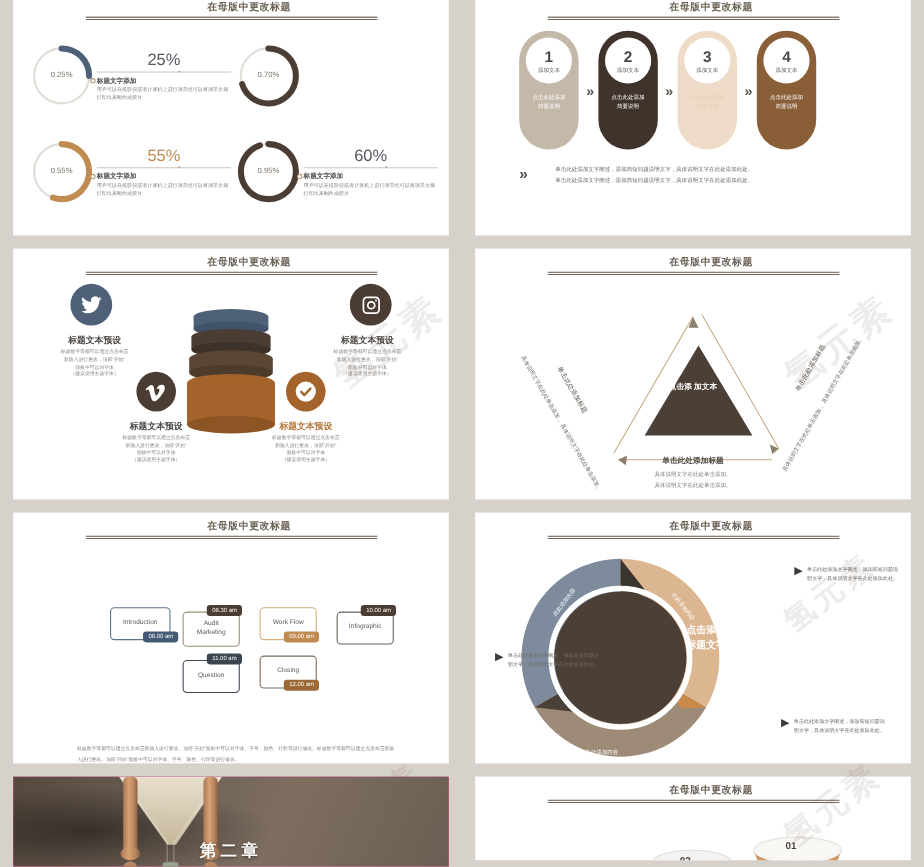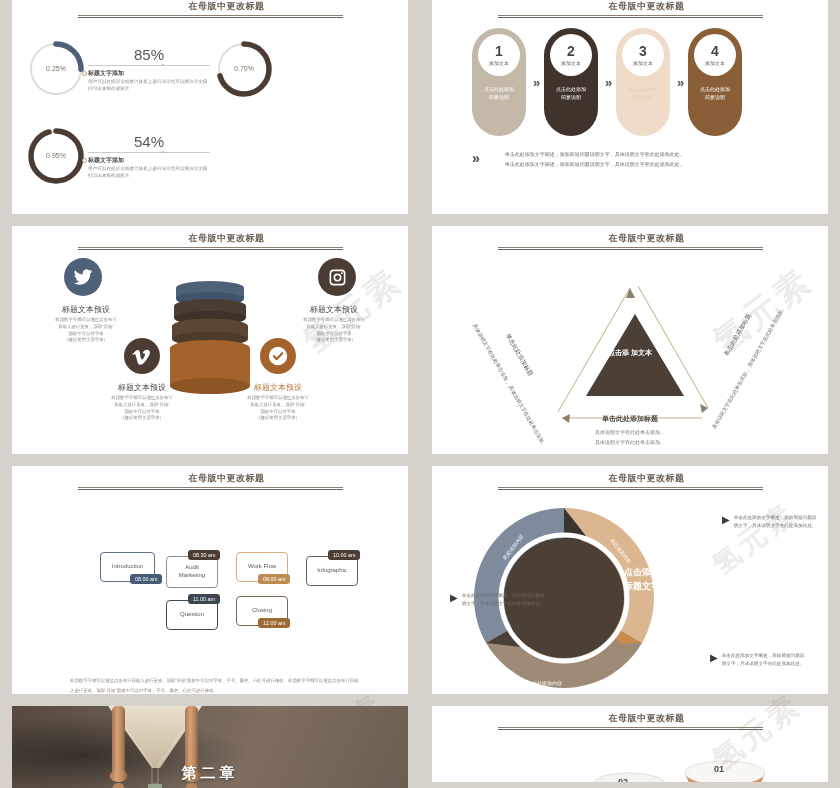--- a/index.html
+++ b/index.html
@@ -76,21 +76,21 @@
   .pill-desc { font-size:5px; color:#fff; text-align:center; line-height:1.5; margin-top:10px; }
   .chev { width:18px; text-align:center; color:#55504a; font-size:13px; font-weight:bold; letter-spacing:-3px;}
   .pills-foot { position:absolute; left:40px; top:156px; display:flex; align-items:flex-start; }
   .pills-foot .chev2 { color:#4d4943; font-size:14px; font-weight:bold; letter-spacing:-3px; margin-right:28px;}
   .pills-foot p { font-size:5px; color:#6d6862; line-height:1.9; }
   
   .soc-wrap { position:absolute; inset:0; }
   .soc-icon { position:absolute; border-radius:50%; display:flex;align-items:center;justify-content:center; }
   .soc-icon svg { display:block; }
   .soc-txt { position:absolute; width:112px; text-align:center; }
-  .soc-h { font-size:8px; font-weight:normal; color:#4b4744; margin-bottom:2px; }
+  .soc-h { font-size:8px; font-weight:bold; color:#4b4744; margin-bottom:2px; }
   .soc-h.tan { color:#b4763a; }
   .soc-b { font-size:4.4px; color:#8b8681; line-height:1.55; }
   .cyl { position:absolute; left:50%; transform:translateX(-50%); top:50px; }
   
   .tri-wrap { position:absolute; inset:0; }
   .tri-lab { position:absolute; font-size:5px; color:#6d6862; line-height:1.6; white-space:nowrap; }
   .tri-core { position:absolute; left:50%; top:132px; transform:translateX(-50%);
               font-size:7px; color:#fff; text-align:center; line-height:1.55; font-weight:bold; }
   .tri-foot { position:absolute; left:0; right:0; text-align:center; }
   .tri-foot .t { font-size:7px; color:#4f4b47; font-weight:bold; }
@@ -151,49 +151,65 @@
       <div class="pct-item">
         <div class="ring-wrap">
           <svg width="60" height="60" viewBox="0 0 60 60">
             <circle cx="30" cy="30" r="25" fill="none" stroke="#e2ddd6" stroke-width="2"></circle>
             <circle cx="30" cy="30" r="25" fill="none" stroke="#4f6179" stroke-width="5.5" stroke-linecap="round" stroke-dasharray="39.3 157" transform="rotate(-90 30 30)"></circle>
           </svg>
           <div class="ring-val">0.25%</div>
         </div>
         <div class="pct-right">
           <div class="knob"></div>
-          <div class="pct-big">85%</div>
+          <div class="pct-big">25%</div>
           <div class="pct-line"></div>
           <div class="pct-h">标题文字添加</div>
           <div class="pct-b">用户可以在投影仪或者计算机上进行演示也可以将演示文稿打印出来制作成胶片</div>
         </div>
       </div>
 
       <div class="pct-item">
         <div class="ring-wrap">
           <svg width="60" height="60" viewBox="0 0 60 60">
             <circle cx="30" cy="30" r="25" fill="none" stroke="#e2ddd6" stroke-width="2"></circle>
             <circle cx="30" cy="30" r="25" fill="none" stroke="#4b3d33" stroke-width="5.5" stroke-linecap="round" stroke-dasharray="110 157" transform="rotate(-90 30 30)"></circle>
           </svg>
           <div class="ring-val">0.70%</div>
         </div>
       </div>
 
+      <div class="pct-item">
+        <div class="ring-wrap">
+          <svg width="60" height="60" viewBox="0 0 60 60">
+            <circle cx="30" cy="30" r="25" fill="none" stroke="#e2ddd6" stroke-width="2"></circle>
+            <circle cx="30" cy="30" r="25" fill="none" stroke="#c08b50" stroke-width="5.5" stroke-linecap="round" stroke-dasharray="86.4 157" transform="rotate(-90 30 30)"></circle>
+          </svg>
+          <div class="ring-val">0.55%</div>
+        </div>
+        <div class="pct-right">
+          <div class="knob"></div>
+          <div class="pct-big tan">55%</div>
+          <div class="pct-line"></div>
+          <div class="pct-h">标题文字添加</div>
+          <div class="pct-b">用户可以在投影仪或者计算机上进行演示也可以将演示文稿打印出来制作成胶片</div>
+        </div>
+      </div>
 
       <div class="pct-item">
         <div class="ring-wrap">
           <svg width="60" height="60" viewBox="0 0 60 60">
             <circle cx="30" cy="30" r="25" fill="none" stroke="#e2ddd6" stroke-width="2"></circle>
             <circle cx="30" cy="30" r="25" fill="none" stroke="#4b3d33" stroke-width="5.5" stroke-linecap="round" stroke-dasharray="149 157" transform="rotate(-90 30 30)"></circle>
           </svg>
           <div class="ring-val">0.95%</div>
         </div>
         <div class="pct-right">
           <div class="knob"></div>
-          <div class="pct-big">54%</div>
+          <div class="pct-big">60%</div>
           <div class="pct-line"></div>
           <div class="pct-h">标题文字添加</div>
           <div class="pct-b">用户可以在投影仪或者计算机上进行演示也可以将演示文稿打印出来制作成胶片</div>
         </div>
       </div>
 
     </div>
   </div>
 
   <div class="slide r1">

